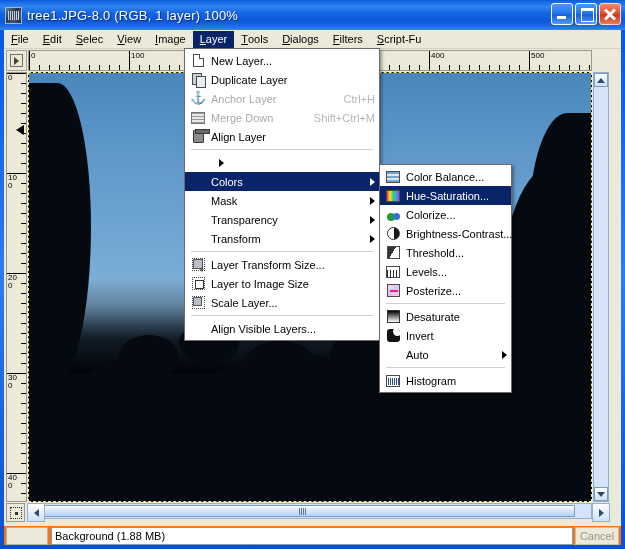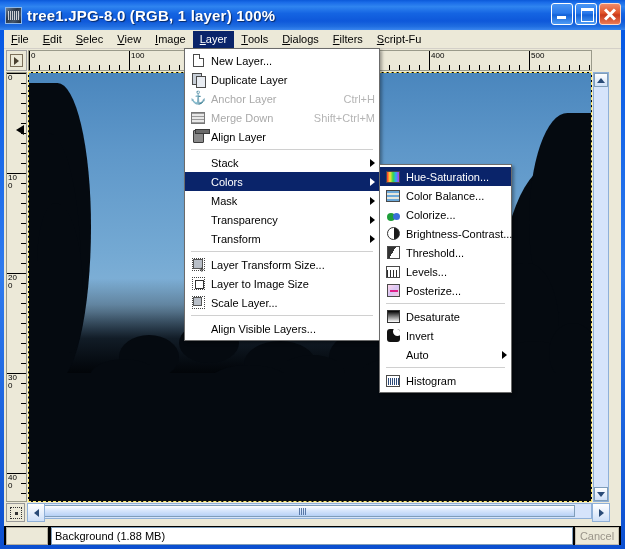--- a/index.html
+++ b/index.html
@@ -34,21 +34,21 @@
       linear-gradient(135deg, #6b7f96 0%, #2a3748 40%, #45566b 70%, #1d2735 100%);
   }
   #titlebar-icon:after {
     content: ""; position: absolute; left: 2px; top: 3px;
     width: 11px; height: 9px;
     background:
       repeating-linear-gradient(90deg, #ffffff 0 1px, #34495e 1px 2px);
     opacity: .75;
   }
   #title-text {
-    color: #fff; font-size: 15px; font-weight: bold;
+    color: #fff; font-size: 13px; font-weight: normal;
     text-shadow: 1px 1px 1px rgba(0,0,0,.55);
     white-space: nowrap; letter-spacing: .2px;
   }
   #win-buttons {
     position: absolute; right: 4px; top: 3px;
     display: flex; gap: 2px;
   }
   .winbtn {
     width: 22px; height: 22px; border-radius: 3px;
     border: 1px solid #ffffff;
@@ -240,21 +240,21 @@
   #qb-nav .cross { position: relative; width: 13px; height: 13px; }
   #qb-nav .cross:before, #qb-nav .cross:after {
     content:""; position:absolute; background:#000;
   }
   #qb-nav .cross:before { left:5px; top:0; width:3px; height:13px; }
   #qb-nav .cross:after  { top:5px; left:0; height:3px; width:13px; }
 
   
   #statusbar {
     position: absolute; left: 0; top: 496px; width: 617px; height: 19px;
-    background: #000000; display: flex; align-items: center;
+    background: #f97316; display: flex; align-items: center;
   }
   #status-swatch {
     width: 42px; height: 18px; margin-left: 2px;
     background: #ece9d8; border: 1px solid #b5b0a0;
   }
   #status-text {
     flex: 1; margin-left: 3px; height: 18px;
     background: #ffffff; border: 1px solid #7f9db9;
     font-size: 11px; color: #000; display: flex; align-items: center;
     padding-left: 3px; white-space: nowrap; overflow: hidden;
@@ -600,21 +600,20 @@
       </div>
       <div class="mrow">
         <span class="micon">
           <span class="ic ic-trash"></span>
         </span>
         <span class="mlabel">Align Layer</span>
       </div>
       <div class="msep"></div>
       <div class="mrow">
         <span class="micon"></span>
-        <span class="mlabel">Stack</span>
         <span class="marrow"></span>
       </div>
       <div class="mrow sel">
         <span class="micon"></span>
         <span class="mlabel">Colors</span>
         <span class="marrow"></span>
       </div>
       <div class="mrow">
         <span class="micon"></span>
         <span class="mlabel">Mask</span>
@@ -650,31 +649,31 @@
         <span class="mlabel">Scale Layer...</span>
       </div>
       <div class="msep"></div>
       <div class="mrow">
         <span class="micon"></span>
         <span class="mlabel">Align Visible Layers...</span>
       </div>
     </div>
 
   <div id="colors-menu" class="popup">
+      <div class="mrow">
+        <span class="micon">
+          <span class="ic ic-cbal"></span>
+        </span>
+        <span class="mlabel">Color Balance...</span>
+      </div>
       <div class="mrow sel">
         <span class="micon">
           <span class="ic ic-huesat"></span>
         </span>
         <span class="mlabel">Hue-Saturation...</span>
-      </div>
-      <div class="mrow">
-        <span class="micon">
-          <span class="ic ic-cbal"></span>
-        </span>
-        <span class="mlabel">Color Balance...</span>
       </div>
       <div class="mrow">
         <span class="micon">
           <span class="ic ic-colorize"></span>
         </span>
         <span class="mlabel">Colorize...</span>
       </div>
       <div class="mrow">
         <span class="micon">
           <span class="ic ic-bc"></span>

